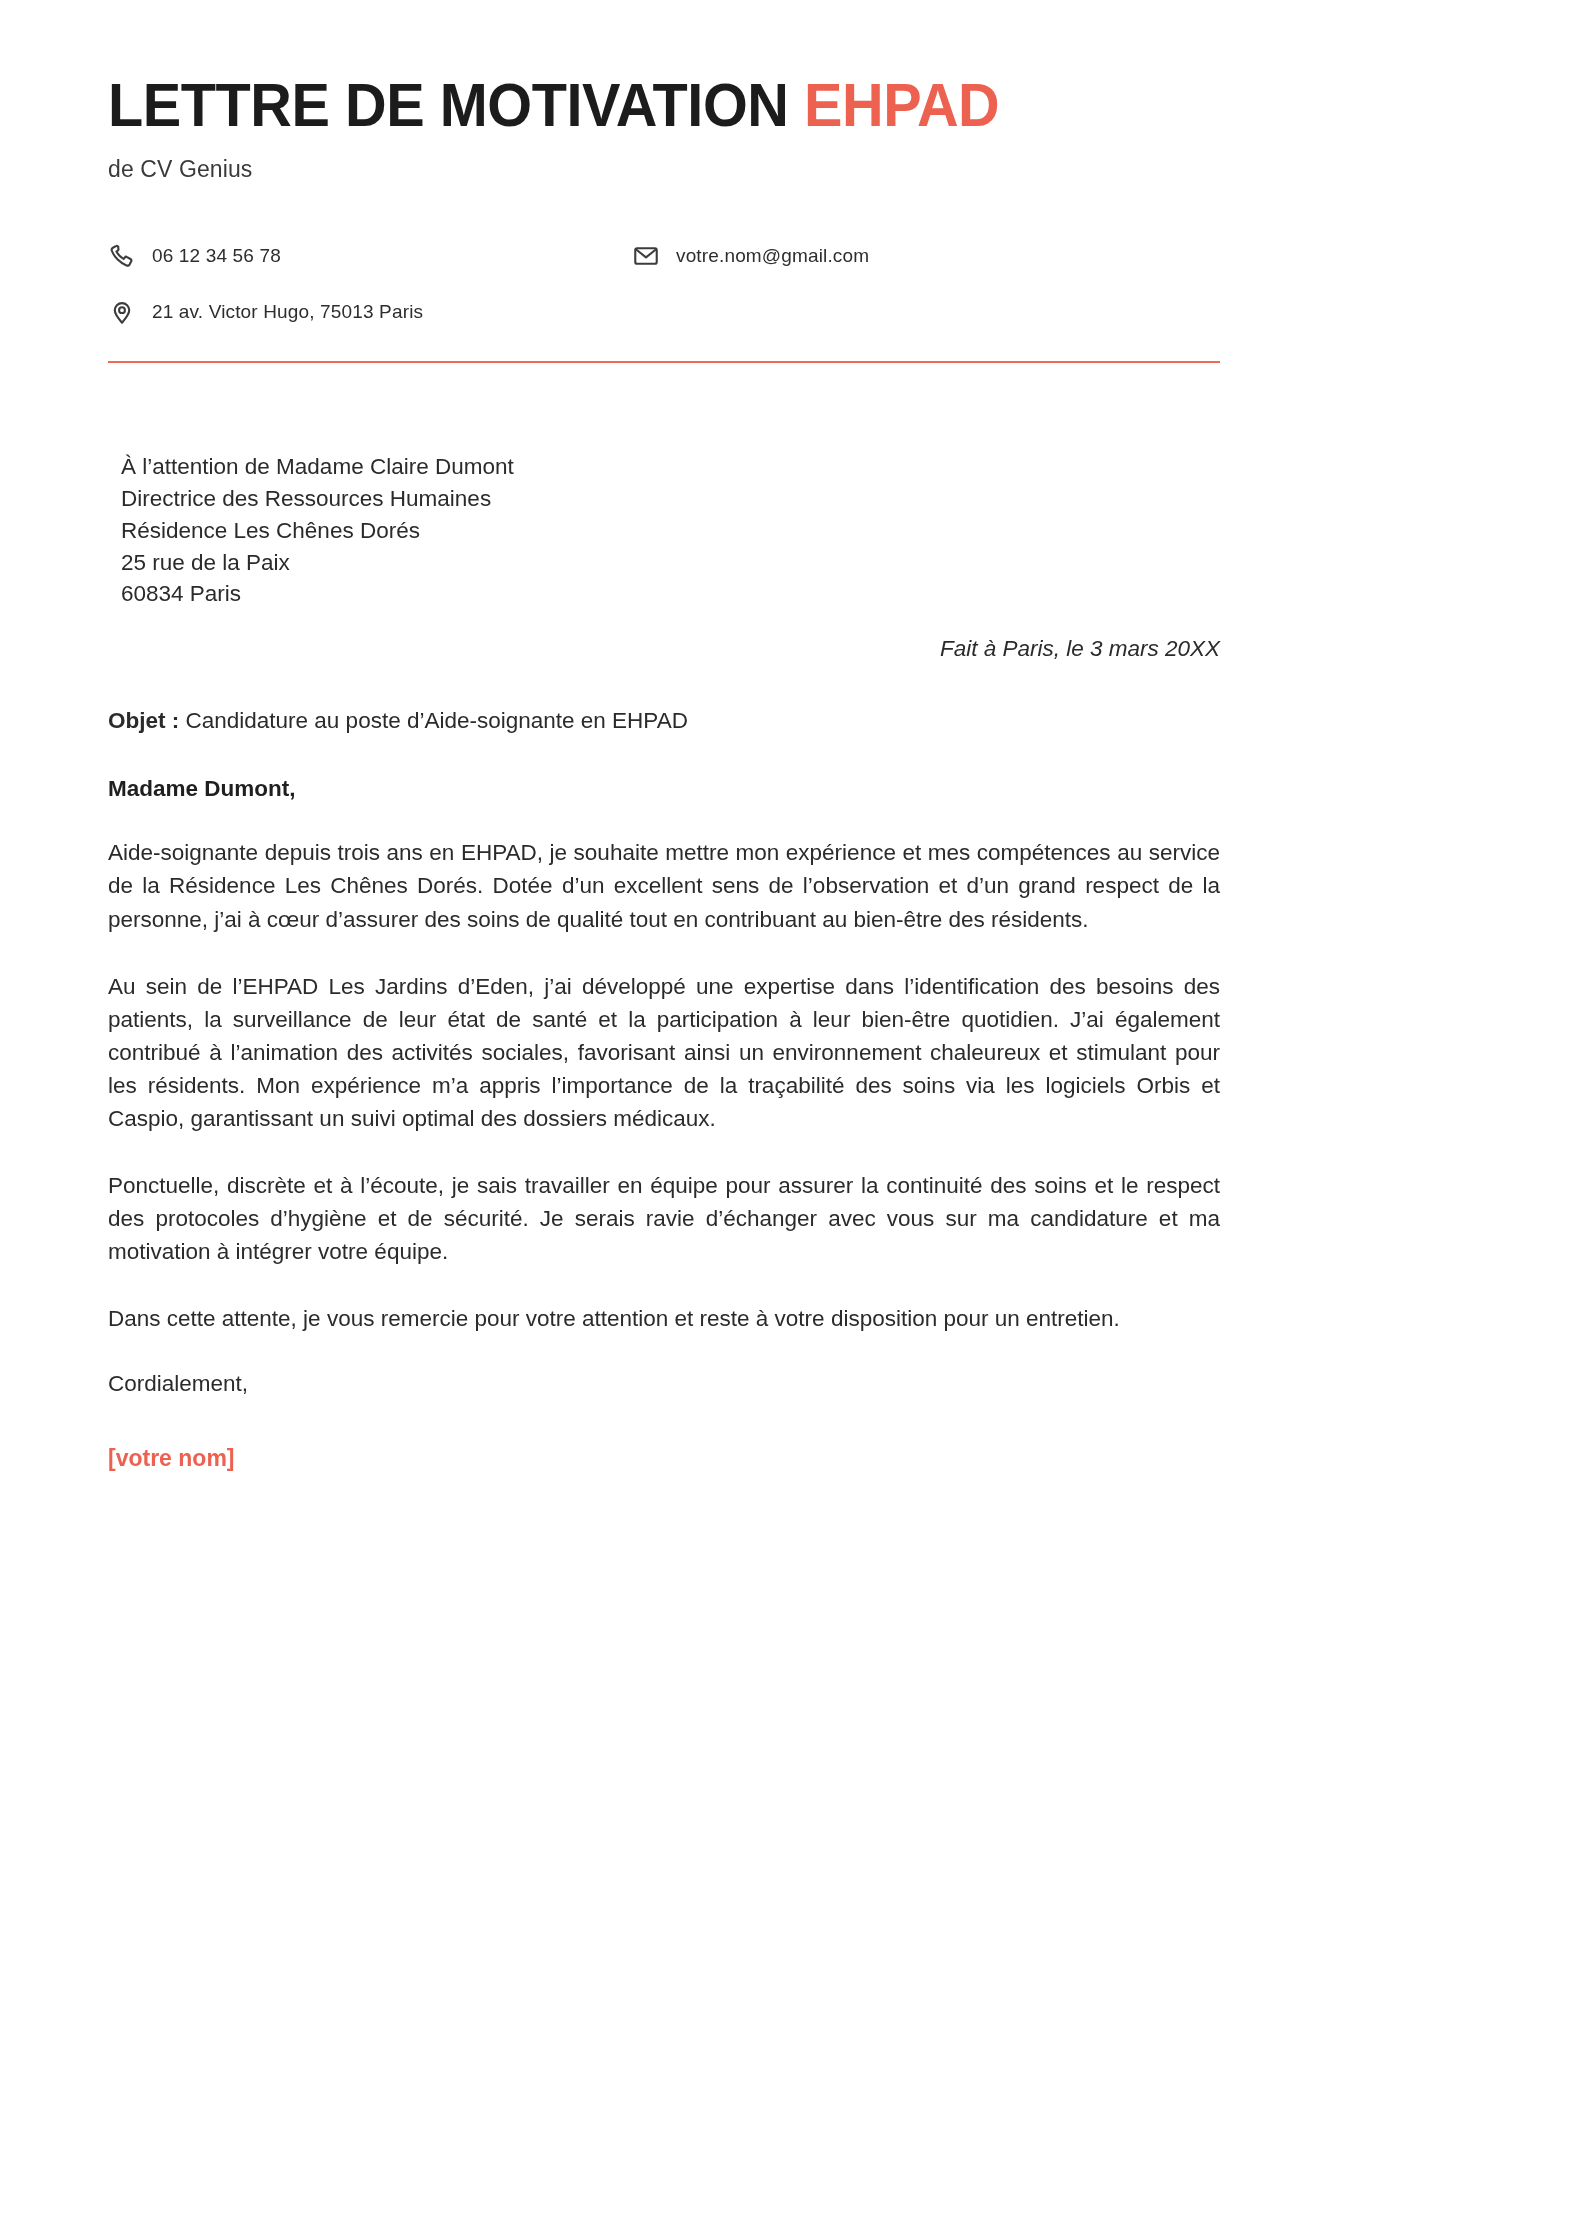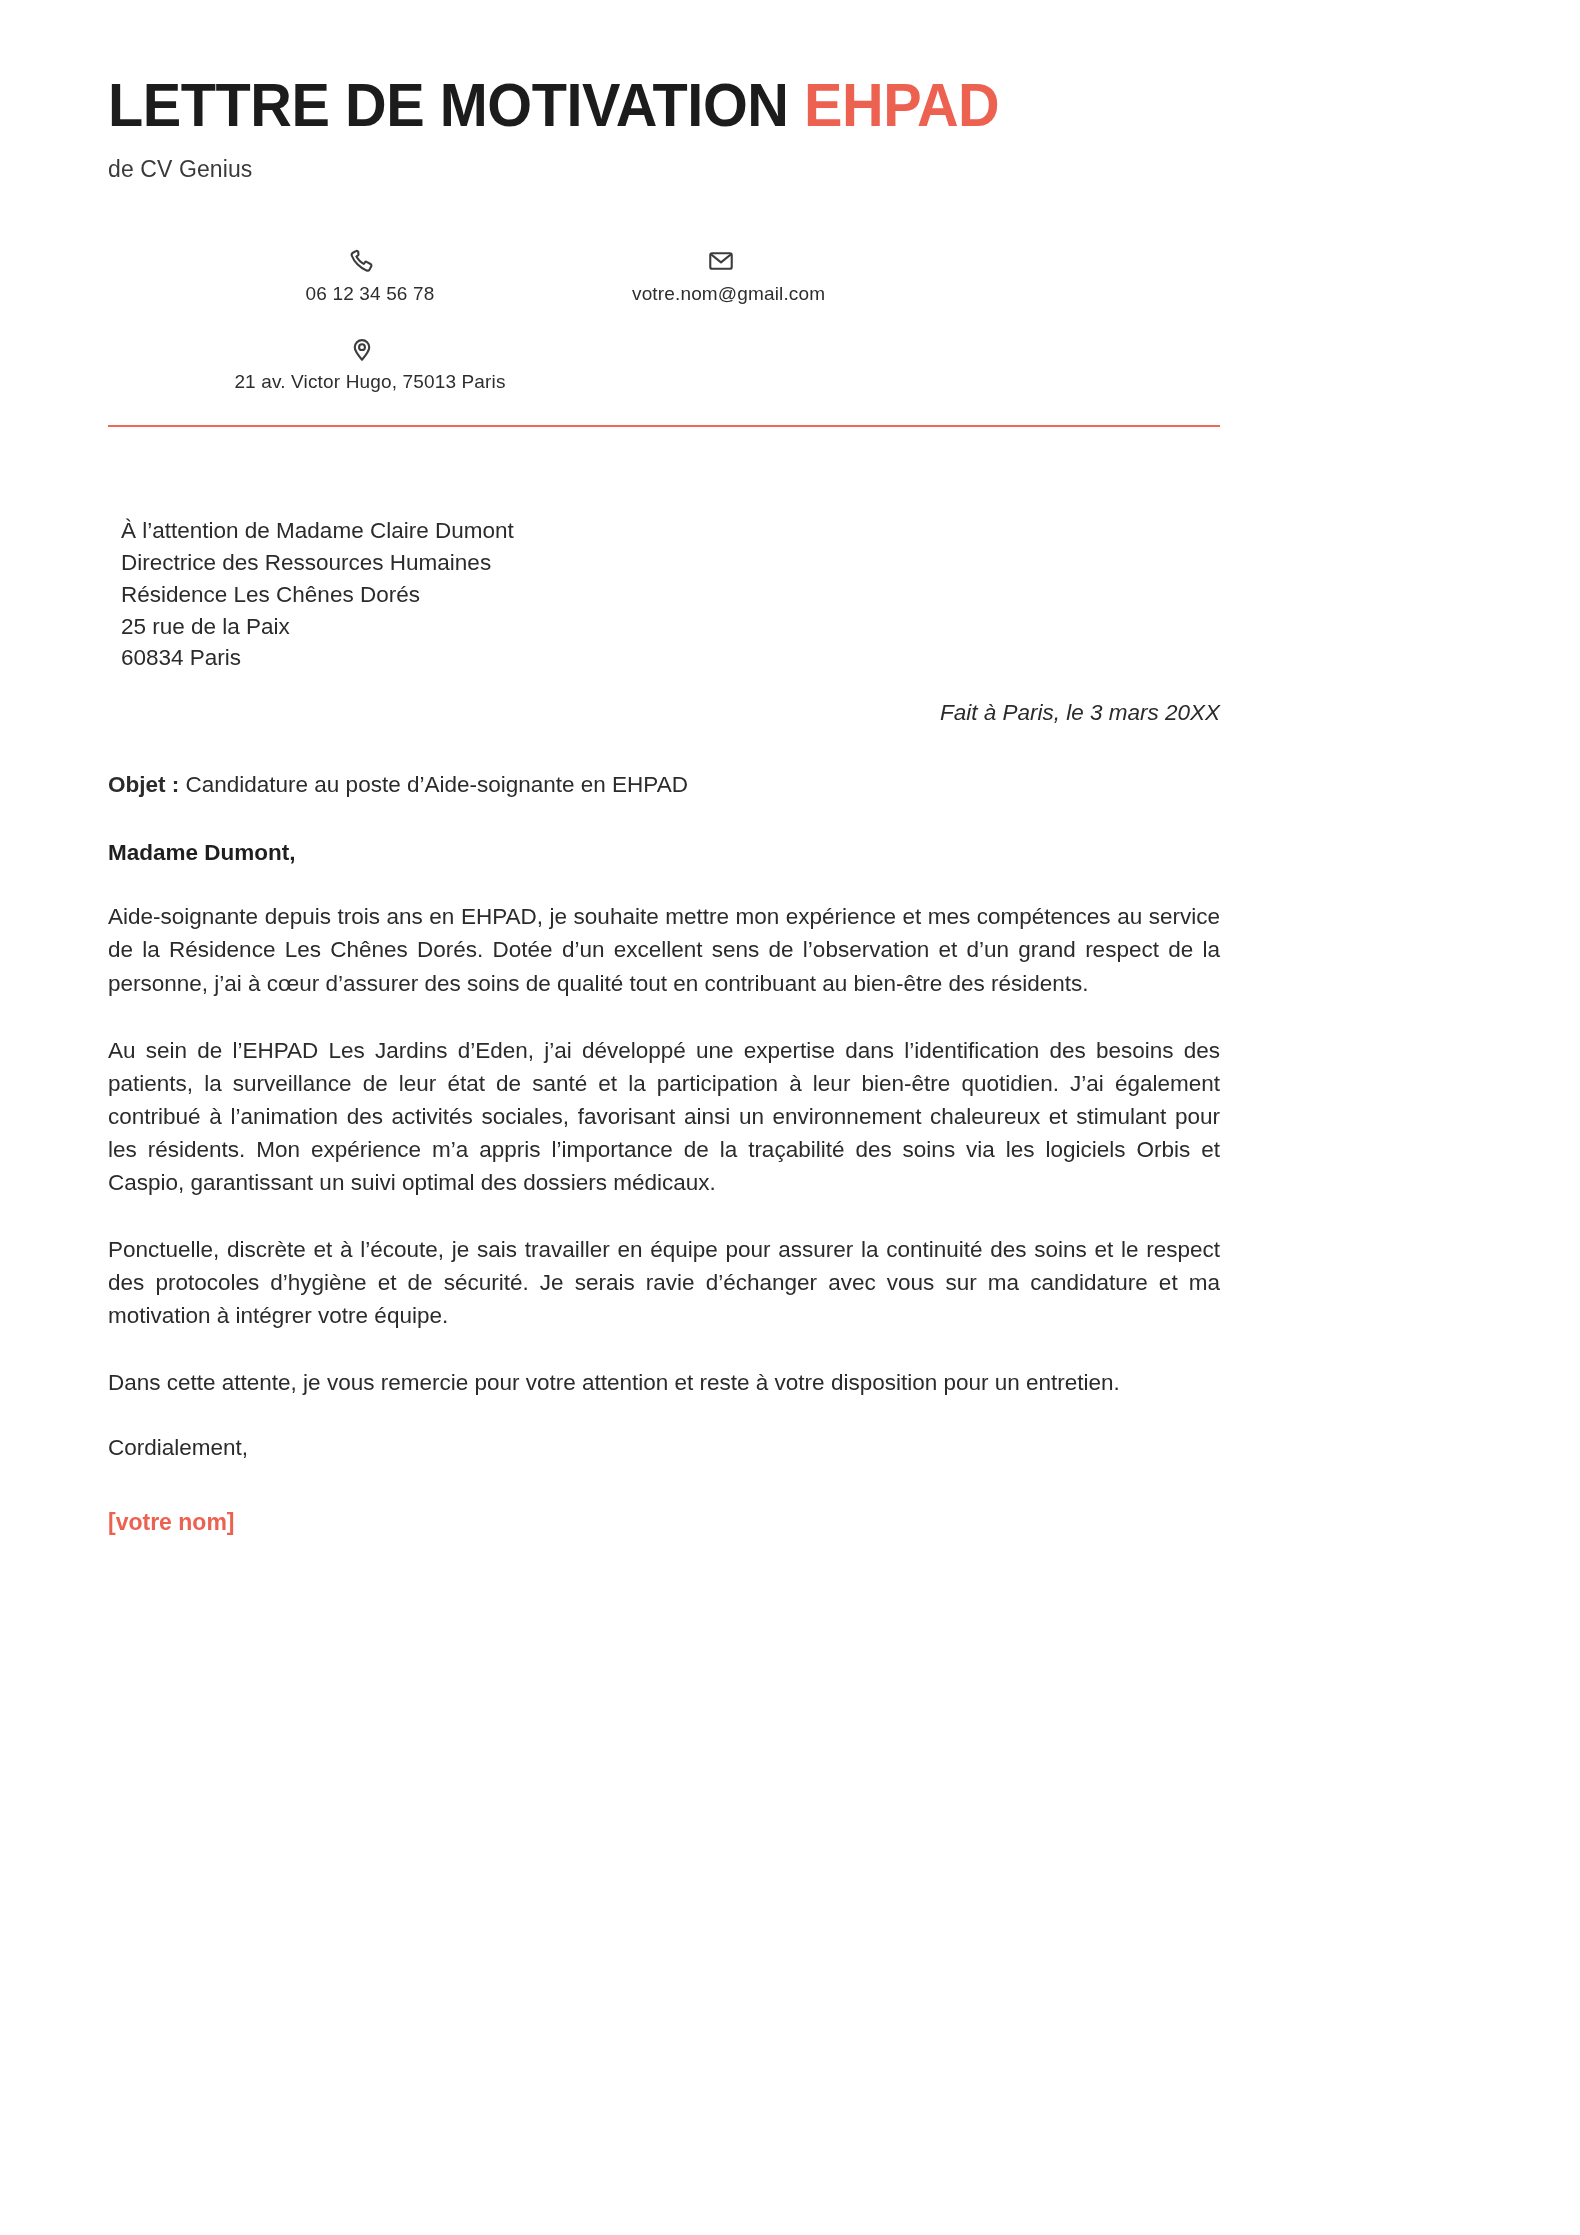--- a/index.html
+++ b/index.html
@@ -60,21 +60,20 @@
   .contact-row {
     display: flex;
     align-items: center;
     margin-bottom: 22px;
     min-height: 34px;
   }
   .contact-cell {
     display: flex;
     align-items: center;
     gap: 0;
-    flex-direction: column;
   }
   .contact-cell.first { width: 524px; flex: 0 0 524px; }
   .icon-box {
     width: 44px;
     flex: 0 0 44px;
     display: flex;
     align-items: center;
     justify-content: flex-start;
     color: #3c3c3c;
   }

